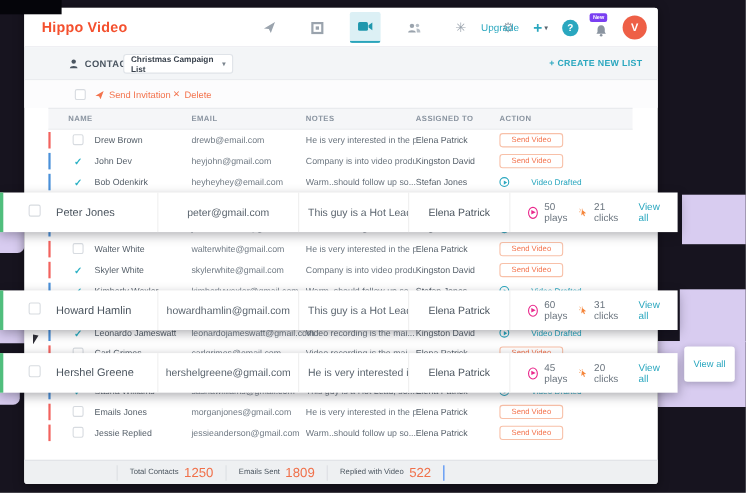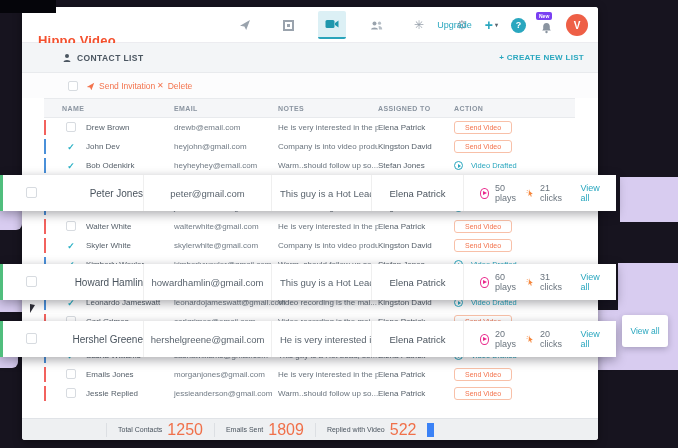--- a/index.html
+++ b/index.html
@@ -19,21 +19,21 @@
   .cursor-frag { position:absolute; left:30px; top:304px; width:0; height:0; z-index:6;
     border-left:5px solid #2b2b33; border-bottom:8px solid transparent; border-top:1px solid transparent; }
 
   
   .app { position:absolute; left:22px; top:7px; width:576px; height:433px; background:#fff; z-index:2;
     border-radius:3px; box-shadow:0 2px 10px rgba(0,0,0,.4); overflow:hidden; }
 
   
   .topbar { position:absolute; left:0; top:0; width:100%; height:36px; background:#fff; border-bottom:1px solid #ececf0;
     display:flex; align-items:center; }
-  .logo { position:absolute; left:16px; top:26px; font-size:13px; font-weight:800; color:#f4502e; letter-spacing:.2px; }
+  .logo { position:absolute; left:16px; top:10px; font-size:13px; font-weight:800; color:#f4502e; letter-spacing:.2px; }
   .nav { position:absolute; left:210px; top:0; height:36px; display:flex; align-items:center; gap:17px; }
   .nav-ico { width:26px; height:24px; display:flex; align-items:center; justify-content:center; color:#9aa3ad; font-size:12px; }
   .nav-ico.sq i { display:block; width:11px; height:11px; border:2px solid #9aa3ad; position:relative; }
   .nav-ico.sq i::after { content:""; position:absolute; left:2px; top:2px; width:3px; height:3px; background:#9aa3ad; }
   .nav-tab-active { width:28px; height:28px; background:#dcf0f5; border-radius:2px; display:flex; align-items:center;
     justify-content:center; border-bottom:2px solid #29a4bb; }
   .rightcluster { position:absolute; right:10px; top:0; height:36px; display:flex; align-items:center; gap:13px;text-align:right; }
   .upgrade { color:#2aa7bf; font-size:9px; }
   .plusbtn { color:#2aa7bf; font-size:14px; font-weight:700; display:flex; align-items:flex-start; }
   .plusbtn .caret { font-size:6px; color:#5a646e; margin:4px 0 0 2px; }
@@ -77,45 +77,45 @@
     align-items:center; font-size:8px; background:#fff; }
   .ind { position:absolute; left:0; top:2px; bottom:2px; width:2px; }
   .ind-blue { background:#4a90d9; } .ind-red { background:#f2625e; }
   .c-cb { padding-left:22px; }
   .c-name { color:#555f69; }
   .c-email { color:#717b85; }
   .c-notes { color:#6a747e; white-space:nowrap; overflow:hidden; }
   .c-assigned { color:#555f69; }
   .send-video { background:#fff; border:1px solid #f8c0a8; border-radius:3px; color:#f3734d; font-size:7px;
     padding:2px 10px; font-family:inherit; }
-  .drafted { display:flex; align-items:flex-end; gap:8px; color:#2aa7bf; font-size:7.5px; }
+  .drafted { display:flex; align-items:flex-end; gap:20px; color:#2aa7bf; font-size:7.5px; }
   .play-ico { display:inline-flex; align-items:center; justify-content:center; border-radius:50%; }
   .play-ico.teal { width:9px; height:9px; border:1px solid #2aa7bf; }
   .play-ico.teal::after { content:""; border-left:3px solid #2aa7bf; border-top:2px solid transparent;
     border-bottom:2px solid transparent; margin-left:1px; }
   .play-ico.magenta { width:11px; height:11px; border:1px solid #e9288c; }
   .play-ico.magenta::after { content:""; border-left:4px solid #e9288c; border-top:2.5px solid transparent;
     border-bottom:2.5px solid transparent; margin-left:1px; }
 
   
   .footer { position:absolute; left:0; top:411px; width:100%; height:22px; background:#eef0f2; border-top:1px solid #e0e3e7;
     display:flex; align-items:center; padding-left:84px; }
   .stat { display:flex; align-items:baseline; gap:5px; padding:0 11px; border-left:1px solid #dcdfe3; height:14px; align-items:center; }
-  .stat:last-child { border-right:7px solid #3b82f6; }
+  .stat:last-child { border-right:1px solid #3b82f6; }
   .stat .lbl { font-size:7px; color:#4a545e; }
-  .stat .val { font-size:16px; color:#f0704a; }
+  .stat .val { font-size:12px; color:#f0704a; }
 
   
   .overlay { position:absolute; left:0; width:616px; height:36px; background:#fff; z-index:5;
     border-left:3px solid #50be7d; box-shadow:0 3px 10px rgba(10,10,20,.35);
     display:grid; grid-template-columns:48px 92px 128px 100px 92px 1fr; align-items:center; font-size:9.5px; }
   .ov-peter { top:175px; } .ov-howard { top:264px; } .ov-hershel { top:321px; }
   .ov-cb { padding-left:23px; }
   .ov-cb .cb { width:11px; height:11px; }
-  .ov-name { color:#4a545e; font-size:10px;text-align:right; }
+  .ov-name { color:#4a545e; font-size:10px; }
   .ov-email { color:#5a646e; text-align:center; border-left:1px solid #efefef; align-self:stretch; display:flex; align-items:center; justify-content:center; }
   .ov-notes { color:#5a646e; border-left:1px solid #efefef; align-self:stretch; display:flex; align-items:center; padding-left:8px; white-space:nowrap; overflow:hidden; }
   .ov-assigned { color:#4a545e; border-left:1px solid #efefef; align-self:stretch; display:flex; align-items:center; justify-content:center; }
   .ov-stats { border-left:1px solid #efefef; align-self:stretch; display:flex; align-items:center; gap:6px; padding:0 12px 0 16px; }
   .ov-stats .txt { color:#6a747e; font-size:9px; }
   .viewall { color:#2aa7bf; font-size:9px; margin-left:8px; }
 
   .callout { position:absolute; left:622px; top:315px; width:46px; height:32px; background:#fff; border-radius:3px;
     box-shadow:0 2px 6px rgba(20,20,40,.25); z-index:6; display:flex; align-items:center; justify-content:center;
     color:#2aa7bf; font-size:8.5px; }
@@ -180,20 +180,24 @@
       </div>
     </div>
 
     <div class="subheader">
       <span class="cl-label">
         <svg width="10" height="10" viewBox="0 0 10 10">
             <circle cx="5" cy="3" r="2" fill="#4a5560"></circle>
             <path d="M1.5 9 C1.5 6.2 8.5 6.2 8.5 9 Z" fill="#4a5560"></path>
           </svg>
         <span>CONTACT LIST</span>
+      </span>
+      <span class="dropdown">
+        <span>Christmas Campaign List</span>
+        <span class="caret">▾</span>
       </span>
       <span class="createnew">+ CREATE NEW LIST</span>
     </div>
 
     <div class="toolbar">
       <span class="cb"></span>
       <span class="tool-send">
         <svg width="9" height="9" viewBox="0 0 12 12">
             <path d="M1 6.8 L11 1 L7.2 11 L5.4 7.4 Z" fill="#f3734d"></path>
           </svg>
@@ -434,21 +438,21 @@
   </div>
 
   <div class="overlay ov-hershel">
     <span class="ov-cb"><span class="cb"></span></span>
     <span class="ov-name">Hershel Greene</span>
     <span class="ov-email">hershelgreene@gmail.com</span>
     <span class="ov-notes">He is very interested in the prod...</span>
     <span class="ov-assigned">Elena Patrick</span>
     <span class="ov-stats">
       <span class="play-ico magenta"></span>
-      <span class="txt">20 plays</span>
+      <span class="txt">45 plays</span>
       <svg width="10" height="10" viewBox="0 0 10 10">
           <path d="M4 2 L9 6.2 L6.3 6.5 L7.6 9.3 L6.4 9.8 L5.2 7 L3.2 8.8 Z" fill="#f5863c"></path>
           <path d="M1.2 1.2 L2.8 2.8 M0.8 4.4 L2 4.4 M4.4 0.8 L4.4 2" stroke="#f5863c" stroke-width="0.9" fill="none"></path>
         </svg>
       <span class="txt">20 clicks</span>
       <span class="viewall">View all</span>
     </span>
   </div>
 
   <div class="callout">View all</div>

